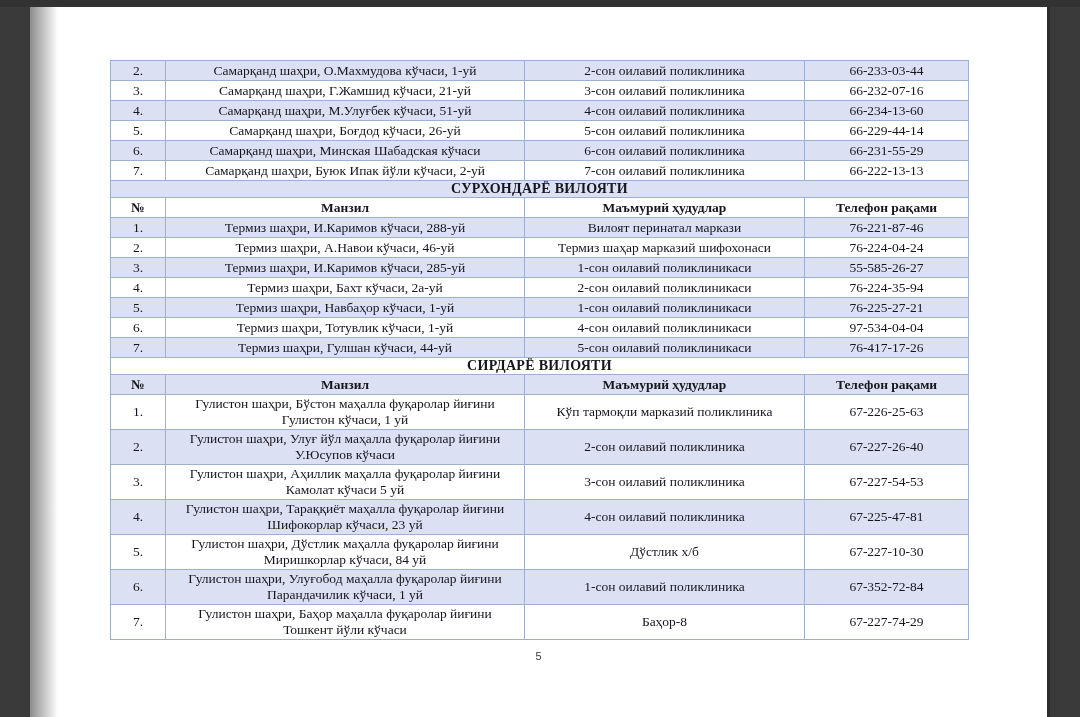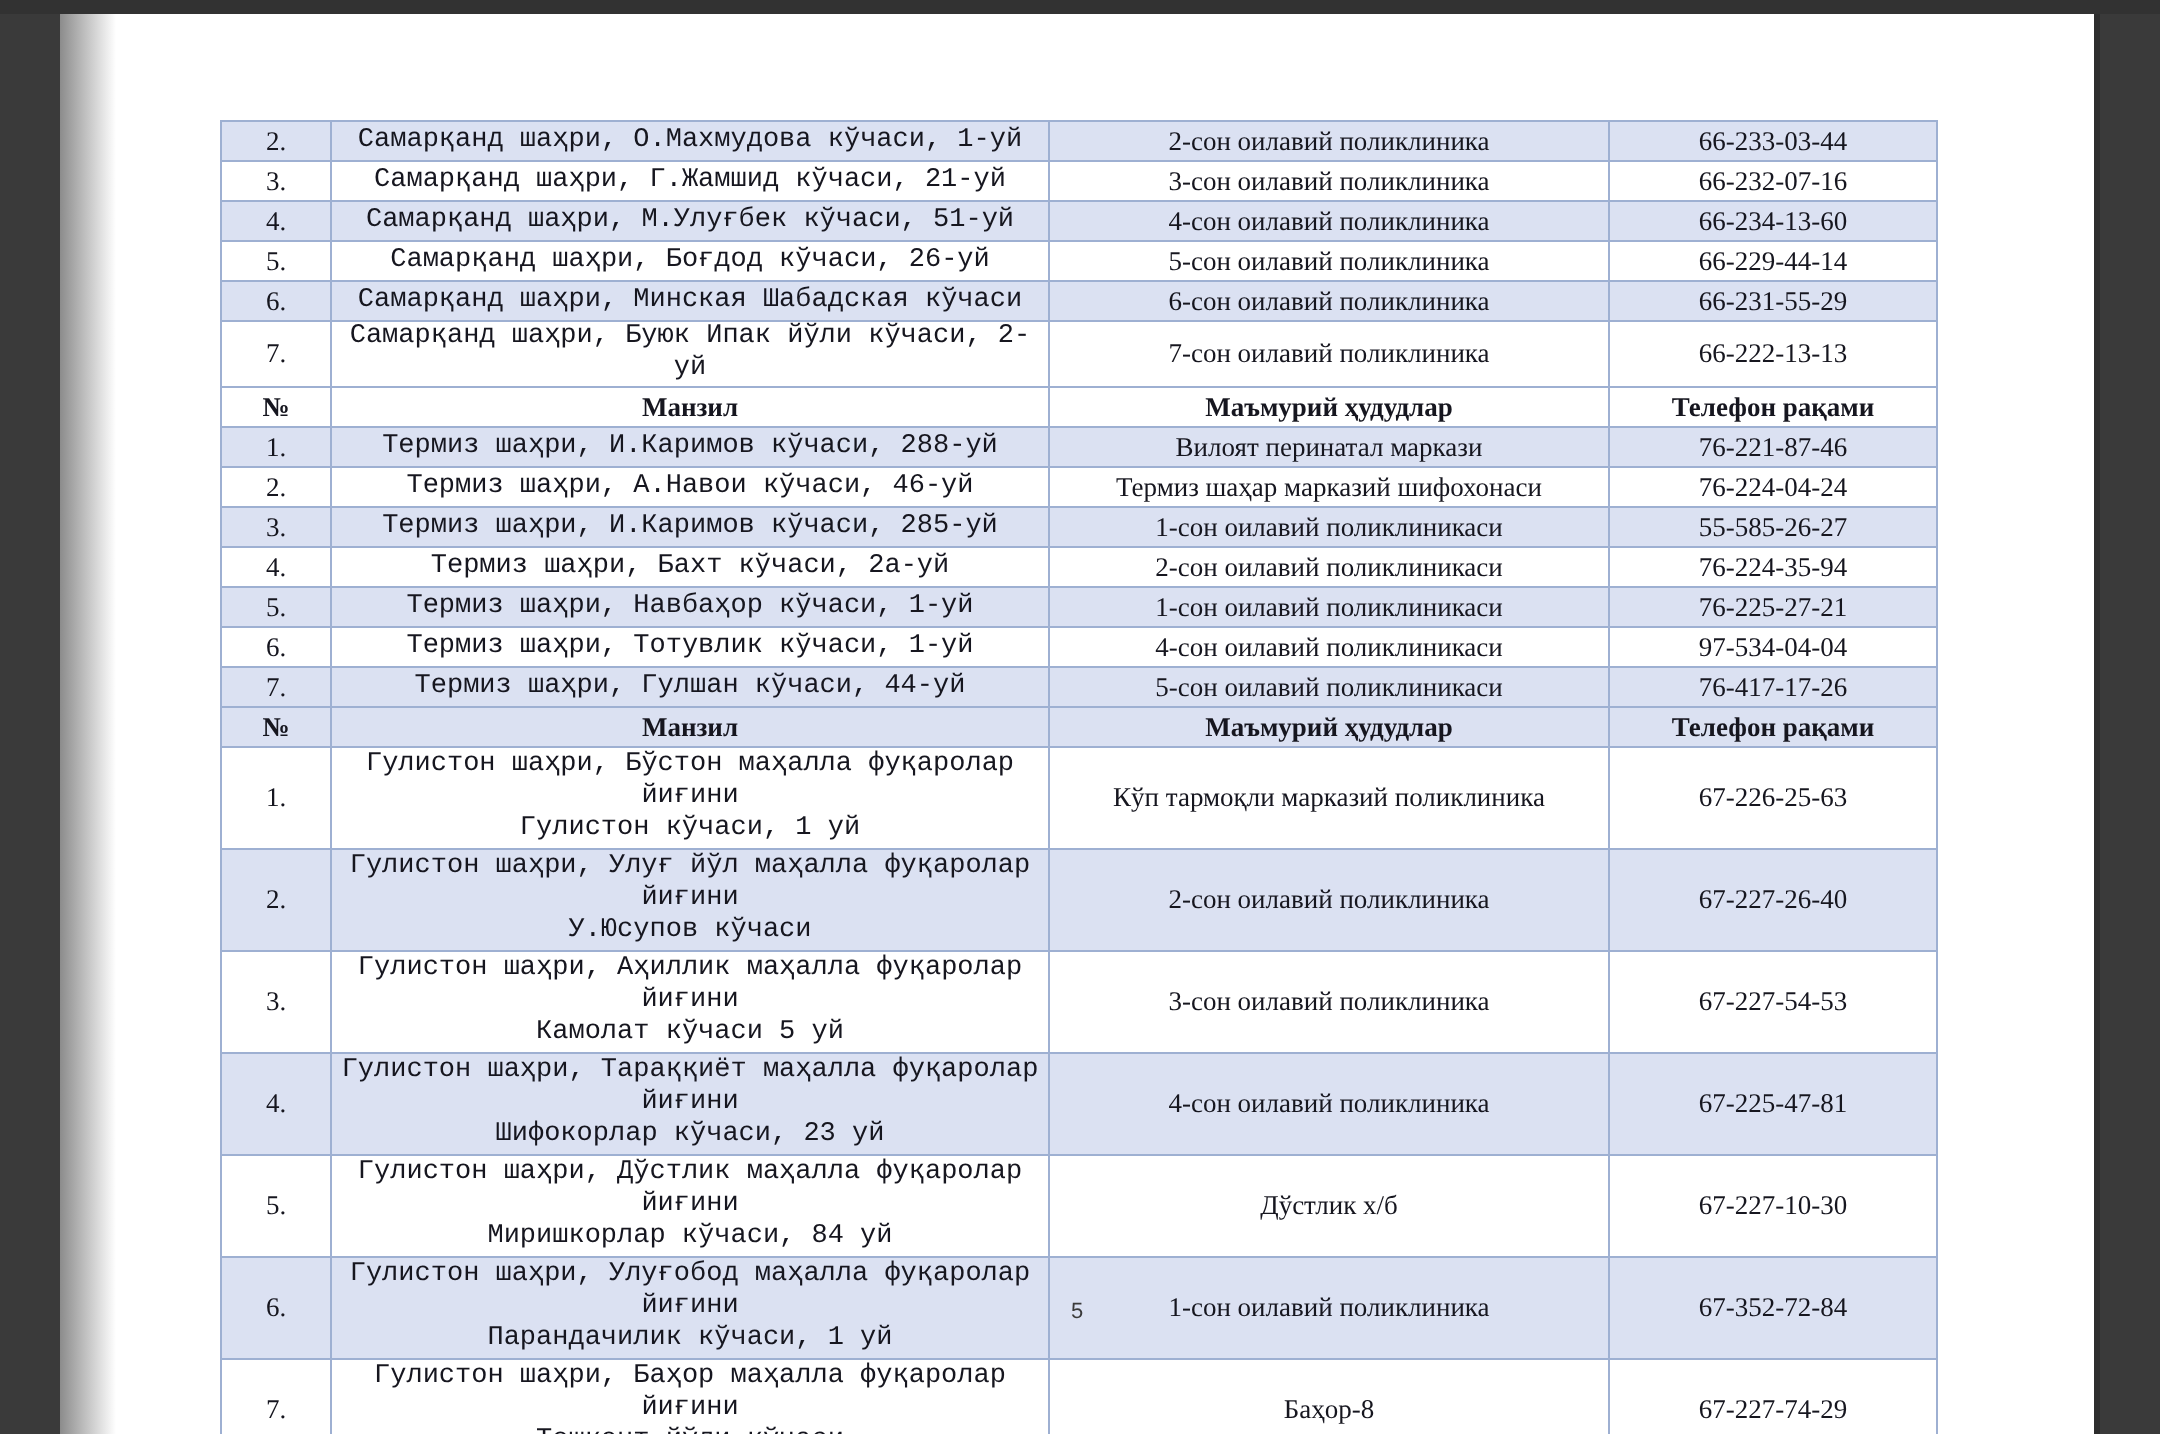--- a/index.html
+++ b/index.html
@@ -51,21 +51,21 @@
     font-weight: bold;
     font-size: 14px;
     height: 16px;
     letter-spacing: 0.3px;
   }
   tr.header-row td {
     font-weight: bold;
     font-size: 13.5px;
     height: 19px;
   }
-  .addr-line { display: block; font-family: Liberation Mono, monospace; }
+  .addr-line { display: block; }
   .page-num {
     position: absolute;
     left: 0; width: 1017px; top: 643px;
     text-align: center;
     font-family: "Liberation Sans", sans-serif;
     font-size: 11px;
     color: #3a3a3a;
   }
 </style>
 </head>
@@ -126,20 +126,23 @@
             <td>66-231-55-29</td>
           </tr>
           <tr class="single">
             <td>7.</td>
             <td>
               <span class="addr-line">Самарқанд шаҳри, Буюк Ипак йўли кўчаси, 2-уй</span>
             </td>
             <td>7-сон оилавий поликлиника</td>
             <td>66-222-13-13</td>
           </tr>
+          <tr class="section-row shaded">
+            <td colspan="4">СУРХОНДАРЁ ВИЛОЯТИ</td>
+          </tr>
           <tr class="header-row">
             <td>№</td>
             <td>Манзил</td>
             <td>Маъмурий ҳудудлар</td>
             <td>Телефон рақами</td>
           </tr>
           <tr class="single shaded">
             <td>1.</td>
             <td>
               <span class="addr-line">Термиз шаҳри, И.Каримов кўчаси, 288-уй</span>
@@ -188,20 +191,23 @@
             <td>97-534-04-04</td>
           </tr>
           <tr class="single shaded">
             <td>7.</td>
             <td>
               <span class="addr-line">Термиз шаҳри, Гулшан кўчаси, 44-уй</span>
             </td>
             <td>5-сон оилавий поликлиникаси</td>
             <td>76-417-17-26</td>
           </tr>
+          <tr class="section-row">
+            <td colspan="4">СИРДАРЁ ВИЛОЯТИ</td>
+          </tr>
           <tr class="header-row shaded">
             <td>№</td>
             <td>Манзил</td>
             <td>Маъмурий ҳудудлар</td>
             <td>Телефон рақами</td>
           </tr>
           <tr class="multi">
             <td>1.</td>
             <td>
               <span class="addr-line">Гулистон шаҳри, Бўстон маҳалла фуқаролар йиғини</span>

